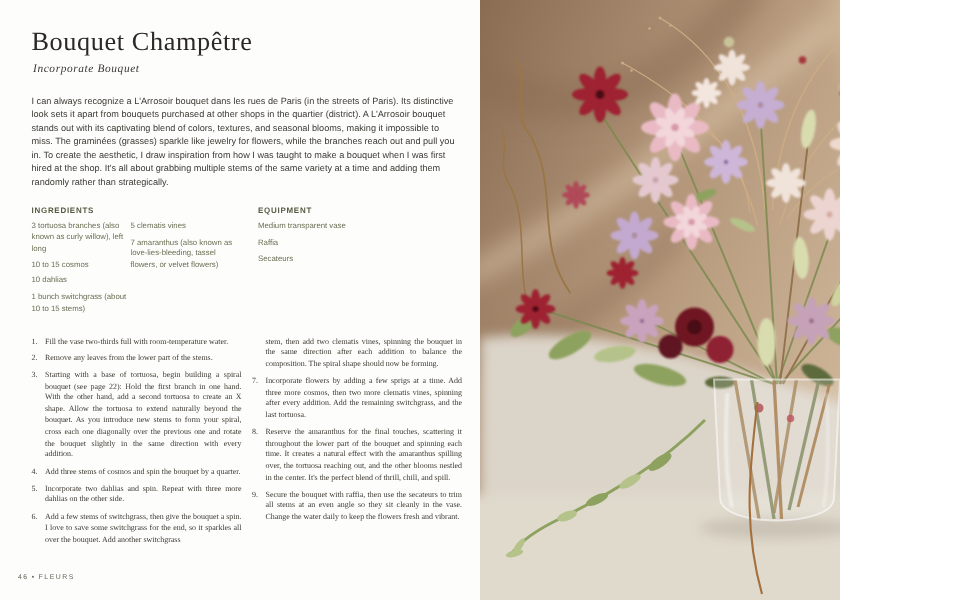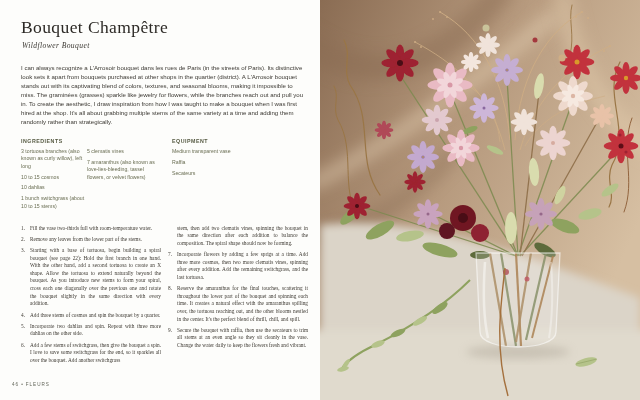--- a/index.html
+++ b/index.html
@@ -1,17 +1,17 @@
 <!DOCTYPE html>
 <html style="--fabric_dark: #8a6c53; --fabric_mid: #b4977b; --fabric_light: #d6bfa2; --wall_light: #dbd4c8; --surface: #e0dacd; --cosmos_red: #9e2430; --cosmos_bright: #c2313c; --burgundy: #701822; --dahlia_pink: #e9bac4; --dahlia_inner: #f2d6da; --blush: #eed9cd; --blush_inner: #f6e9e0; --cream_flower: #f0e3da; --clematis_lavender: #c5aed2; --mauve: #c9a3be; --peach: #e8c2a8; --leaf_green: #8ea25f; --leaf_light: #b5c38a; --leaf_dark: #5d6b3a; --astilbe_green: #d9dcae; --grass_tan: #cfae85; --stem_brown: #9a7646; --glass_white: #ffffff;"><head>
 <meta charset="utf-8">
 <style>
   html,body{margin:0;padding:0;width:640px;height:400px;overflow:hidden;background:#fff;}
   body{font-family:"Liberation Sans",sans-serif;-webkit-font-smoothing:antialiased;}
-  .spread{display:flex;width:640px;height:400px;}
+  .spread{display:flex;width:560px;height:400px;}
   .left-page{width:320px;height:400px;position:relative;box-sizing:border-box;
     padding:18px 13px 0 21px;background:#fdfdfb;}
   .title{font-family:"Liberation Serif",serif;font-weight:400;font-size:17.5px;
     letter-spacing:.4px;color:#2c2925;margin:0;line-height:1.1;}
   .subtitle{font-family:"Liberation Serif",serif;font-style:italic;font-weight:400;
     font-size:7.6px;letter-spacing:.4px;color:#3a3731;margin:4px 0 0 1px;}
   .intro{font-size:6.1px;line-height:1.47;color:#3c3933;width:287px;margin:14px 0 0 0;}
   .lists{display:flex;margin-top:11px;width:287px;}
   .ingredients{width:151px;flex:none;}
   .equipment{flex:1;}
@@ -35,21 +35,21 @@
   .right-page{width:320px;height:400px;position:relative;overflow:hidden;background:#b4977b;}
   .right-page svg{display:block;}
 </style>
 </head>
 <body>
 
 <div class="spread">
 
   <div class="left-page">
     <h1 class="title">Bouquet Champêtre</h1>
-    <h2 class="subtitle">Wildflower Bouquet</h2>
+    <h2 class="subtitle">Incorporate Bouquet</h2>
     <p class="intro">I can always recognize a L'Arrosoir bouquet dans les rues de Paris (in the streets of Paris). Its distinctive look sets it apart from bouquets purchased at other shops in the quartier (district). A L'Arrosoir bouquet stands out with its captivating blend of colors, textures, and seasonal blooms, making it impossible to miss. The graminées (grasses) sparkle like jewelry for flowers, while the branches reach out and pull you in. To create the aesthetic, I draw inspiration from how I was taught to make a bouquet when I was first hired at the shop. It's all about grabbing multiple stems of the same variety at a time and adding them randomly rather than strategically.</p>
 
     <div class="lists">
       <div class="ingredients">
         <div class="list-heading">INGREDIENTS</div>
         <div class="ing-cols">
           <ul class="col1">
             <li>3 tortuosa branches (also known as curly willow), left long</li>
             <li>10 to 15 cosmos</li>
             <li>10 dahlias</li>

